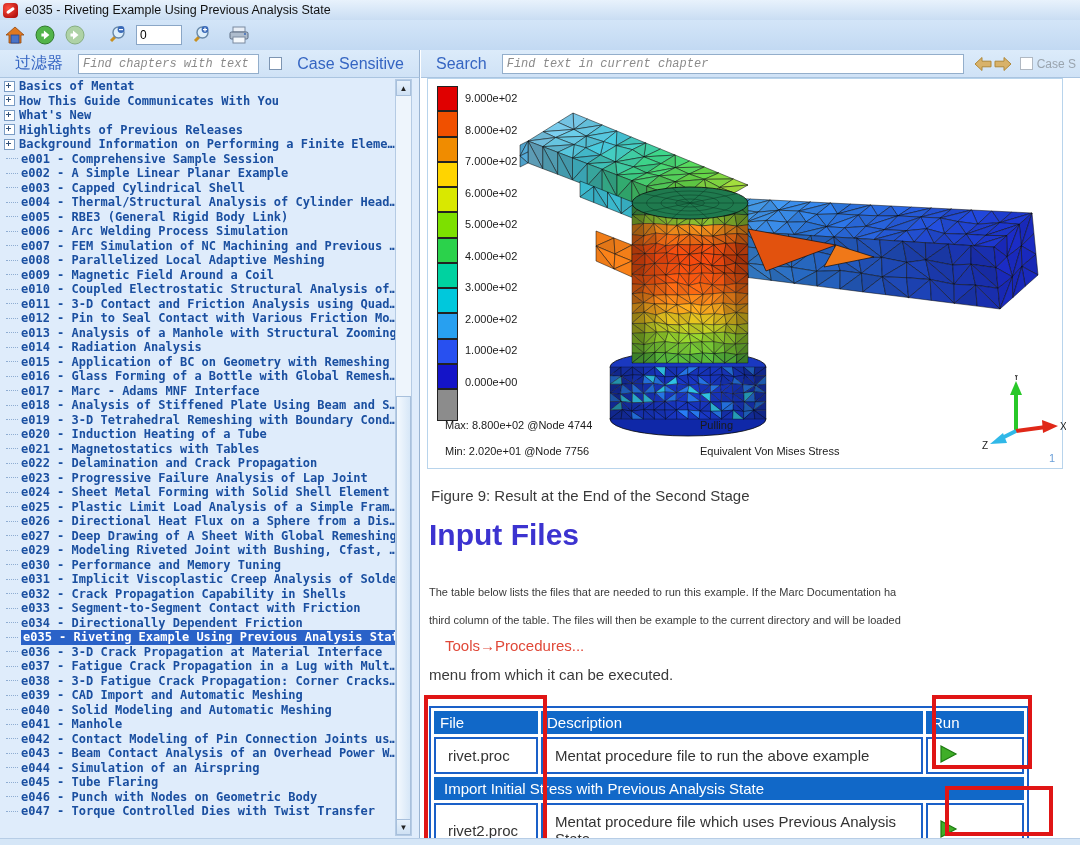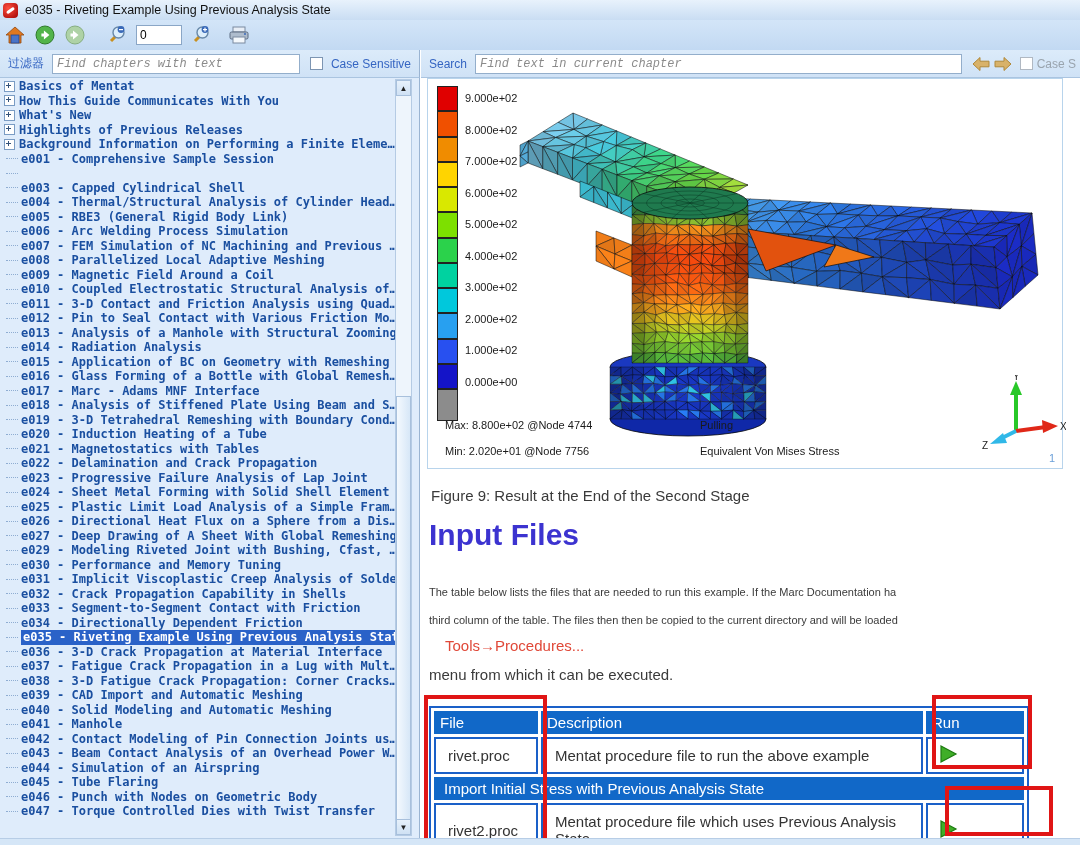--- a/index.html
+++ b/index.html
@@ -16,21 +16,21 @@
   #toolbar{position:absolute;left:0;top:20px;width:1080px;height:30px;
     background:linear-gradient(#d3e5f8,#c2d9f2);display:flex;align-items:center;gap:8px;padding-left:4px;box-sizing:border-box;}
   .tb{width:22px;height:22px;display:flex;align-items:center;justify-content:center;}
   #zoom-input{width:38px;height:18px;border:1px solid #8aa6c6;background:#fff;font-size:12px;padding:0 3px;
     font-family:"Liberation Sans",sans-serif;}
   
   .bar-row{position:absolute;top:50px;height:28px;background:linear-gradient(#dcebfa,#cfe2f6);
     border-bottom:1px solid #aac4e0;display:flex;align-items:center;box-sizing:border-box;}
   #filter-row{left:0;width:420px;border-right:1px solid #9ab4d2;}
   #search-row{left:421px;width:659px;}
-  .blue-label{color:#3565c2;font-size:12px;margin:0 8px;white-space:nowrap;}
+  .blue-label{color:#3565c2;font-size:16px;margin:0 15px;white-space:nowrap;}
   .gray-label{color:#9aa4ae;font-size:12px;margin:0 4px;white-space:nowrap;}
   .flt-input{height:16px;border:1px solid #93aecb;background:#fff;font-family:"Liberation Mono",monospace;
     font-style:italic;font-size:12px;color:#555;padding:1px 4px;}
   .flt-input::placeholder{color:#8b8b8b;}
   .cbx{width:11px;height:11px;border:1px solid #7d95b2;background:#fff;display:inline-block;flex:0 0 auto;}
   
   #tree-pane{position:absolute;left:0;top:78px;width:420px;height:760px;background:#dfecfb;
     border-right:1px solid #9ab4d2;overflow:hidden;box-sizing:border-box;}
   #tree{position:absolute;left:4px;top:1px;width:388px;}
   .titem{height:14.5px;line-height:14.5px;white-space:nowrap;font-family:"DejaVu Sans Mono",monospace;
@@ -188,20 +188,21 @@
         <div class="titem">
           <span class="pbox"></span>
           <span class="lbl">Background Information on Performing a Finite Eleme…</span>
         </div>
         <div class="titem">
           <span class="twig"></span>
           <span class="lbl">e001 - Comprehensive Sample Session</span>
         </div>
         <div class="titem">
           <span class="twig"></span>
+          <span class="lbl">e002 - A Simple Linear Planar Example</span>
         </div>
         <div class="titem">
           <span class="twig"></span>
           <span class="lbl">e003 - Capped Cylindrical Shell</span>
         </div>
         <div class="titem">
           <span class="twig"></span>
           <span class="lbl">e004 - Thermal/Structural Analysis of Cylinder Head…</span>
         </div>
         <div class="titem">
@@ -1247,21 +1248,21 @@
         <text x="80" y="55" font-size="10" fill="#222">X</text>
         <text x="2" y="74" font-size="10" fill="#222">Z</text>
       </svg>
       <div id="page-num">1</div>
     </div>
 
     <div id="fig-caption" class="doc-text">Figure 9: Result at the End of the Second Stage</div>
     <div id="heading">Input Files</div>
     <div id="para" class="doc-text">
       <div>The table below lists the files that are needed to run this example. If the Marc Documentation ha</div>
-      <div>third column of the table. The files then then be copied to the current directory and will be loaded</div>
+      <div>third column of the table. The files will then be example to the current directory and will be loaded</div>
     </div>
     <div id="menu-path">Tools→Procedures...</div>
     <div id="menu-note" class="doc-text">menu from which it can be executed.</div>
 
     <table id="file-table">
       <thead>
           <tr id="ft-head">
             <th class="col-file">File</th>
             <th class="col-desc">Description</th>
             <th class="col-run">Run</th>

